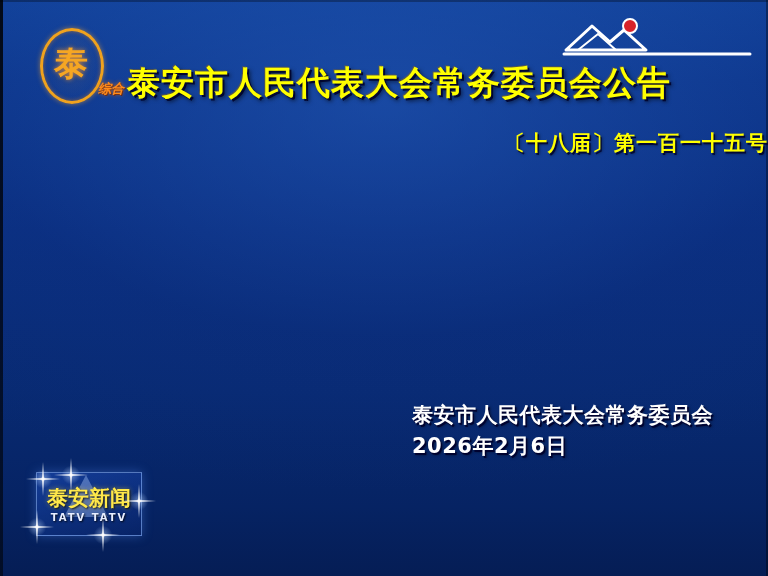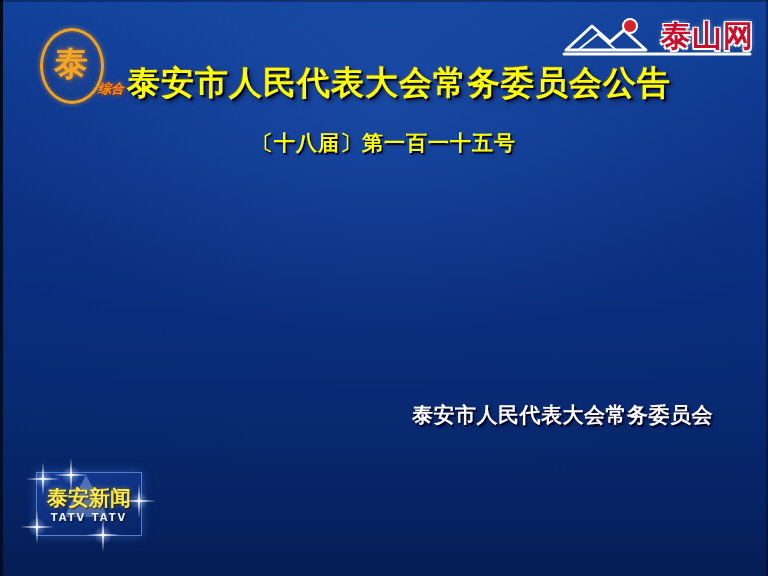--- a/index.html
+++ b/index.html
@@ -121,21 +121,21 @@
     white-space: nowrap;
     text-shadow:
       2px 2px 0 rgba(0,0,40,0.85),
       3px 3px 4px rgba(0,0,0,0.6),
       -1px -1px 0 rgba(160,110,0,0.45);
   }
   #doc-number {
     position: absolute;
     left: 0; top: 128px;
     width: 768px;
-    text-align: center;
+    text-align: right;
     font-size: 21px;
     line-height: 30px;
     font-weight: bold;
     color: #ffff00;
     letter-spacing: 1px;
     white-space: nowrap;
     text-shadow: 1.5px 1.5px 0 rgba(0,0,40,0.8), 2px 2px 3px rgba(0,0,0,0.5);
   }
 
   
@@ -249,29 +249,29 @@
     <div class="seal-label">综合</div>
   </div>
 
   <div id="taishan-logo">
     <svg width="200" height="44" viewBox="0 0 200 44" style="position:absolute;left:0;top:0;">
       <path d="M8 36 L34 12 L52 28 L66 16 L88 36 Z" fill="none" stroke="#ffffff" stroke-width="3" stroke-linejoin="round"></path>
       <path d="M20 36 L40 20 L58 36 Z" fill="none" stroke="#ffffff" stroke-width="2"></path>
       <circle cx="72" cy="12" r="7" fill="#d8232a" stroke="#ffffff" stroke-width="2"></circle>
       <path d="M6 40 L192 40" stroke="#ffffff" stroke-width="3" stroke-linecap="round"></path>
     </svg>
-    <div class="logo-name">泰山网</div>
   </div>
 
   <div id="headline">泰安市人民代表大会常务委员会公告</div>
   <div id="doc-number">〔十八届〕第一百一十五号</div>
 
 
   <div id="signature-block">
     <div class="sig-line">泰安市人民代表大会常务委员会</div>
+    <div class="sig-line">2026年2月6日</div>
   </div>
 
   <div id="program-bug">
     <div class="bug-frame"></div>
     <div class="bug-peak"></div>
     <div class="bug-cn">泰安新闻</div>
     <div class="bug-en">TATV TATV</div>
     <div class="sparkle" style="left:-4px;top:-4px;"></div>
     <div class="sparkle" style="left:24px;top:-8px;"></div>
     <div class="sparkle" style="left:56px;top:52px;"></div>

